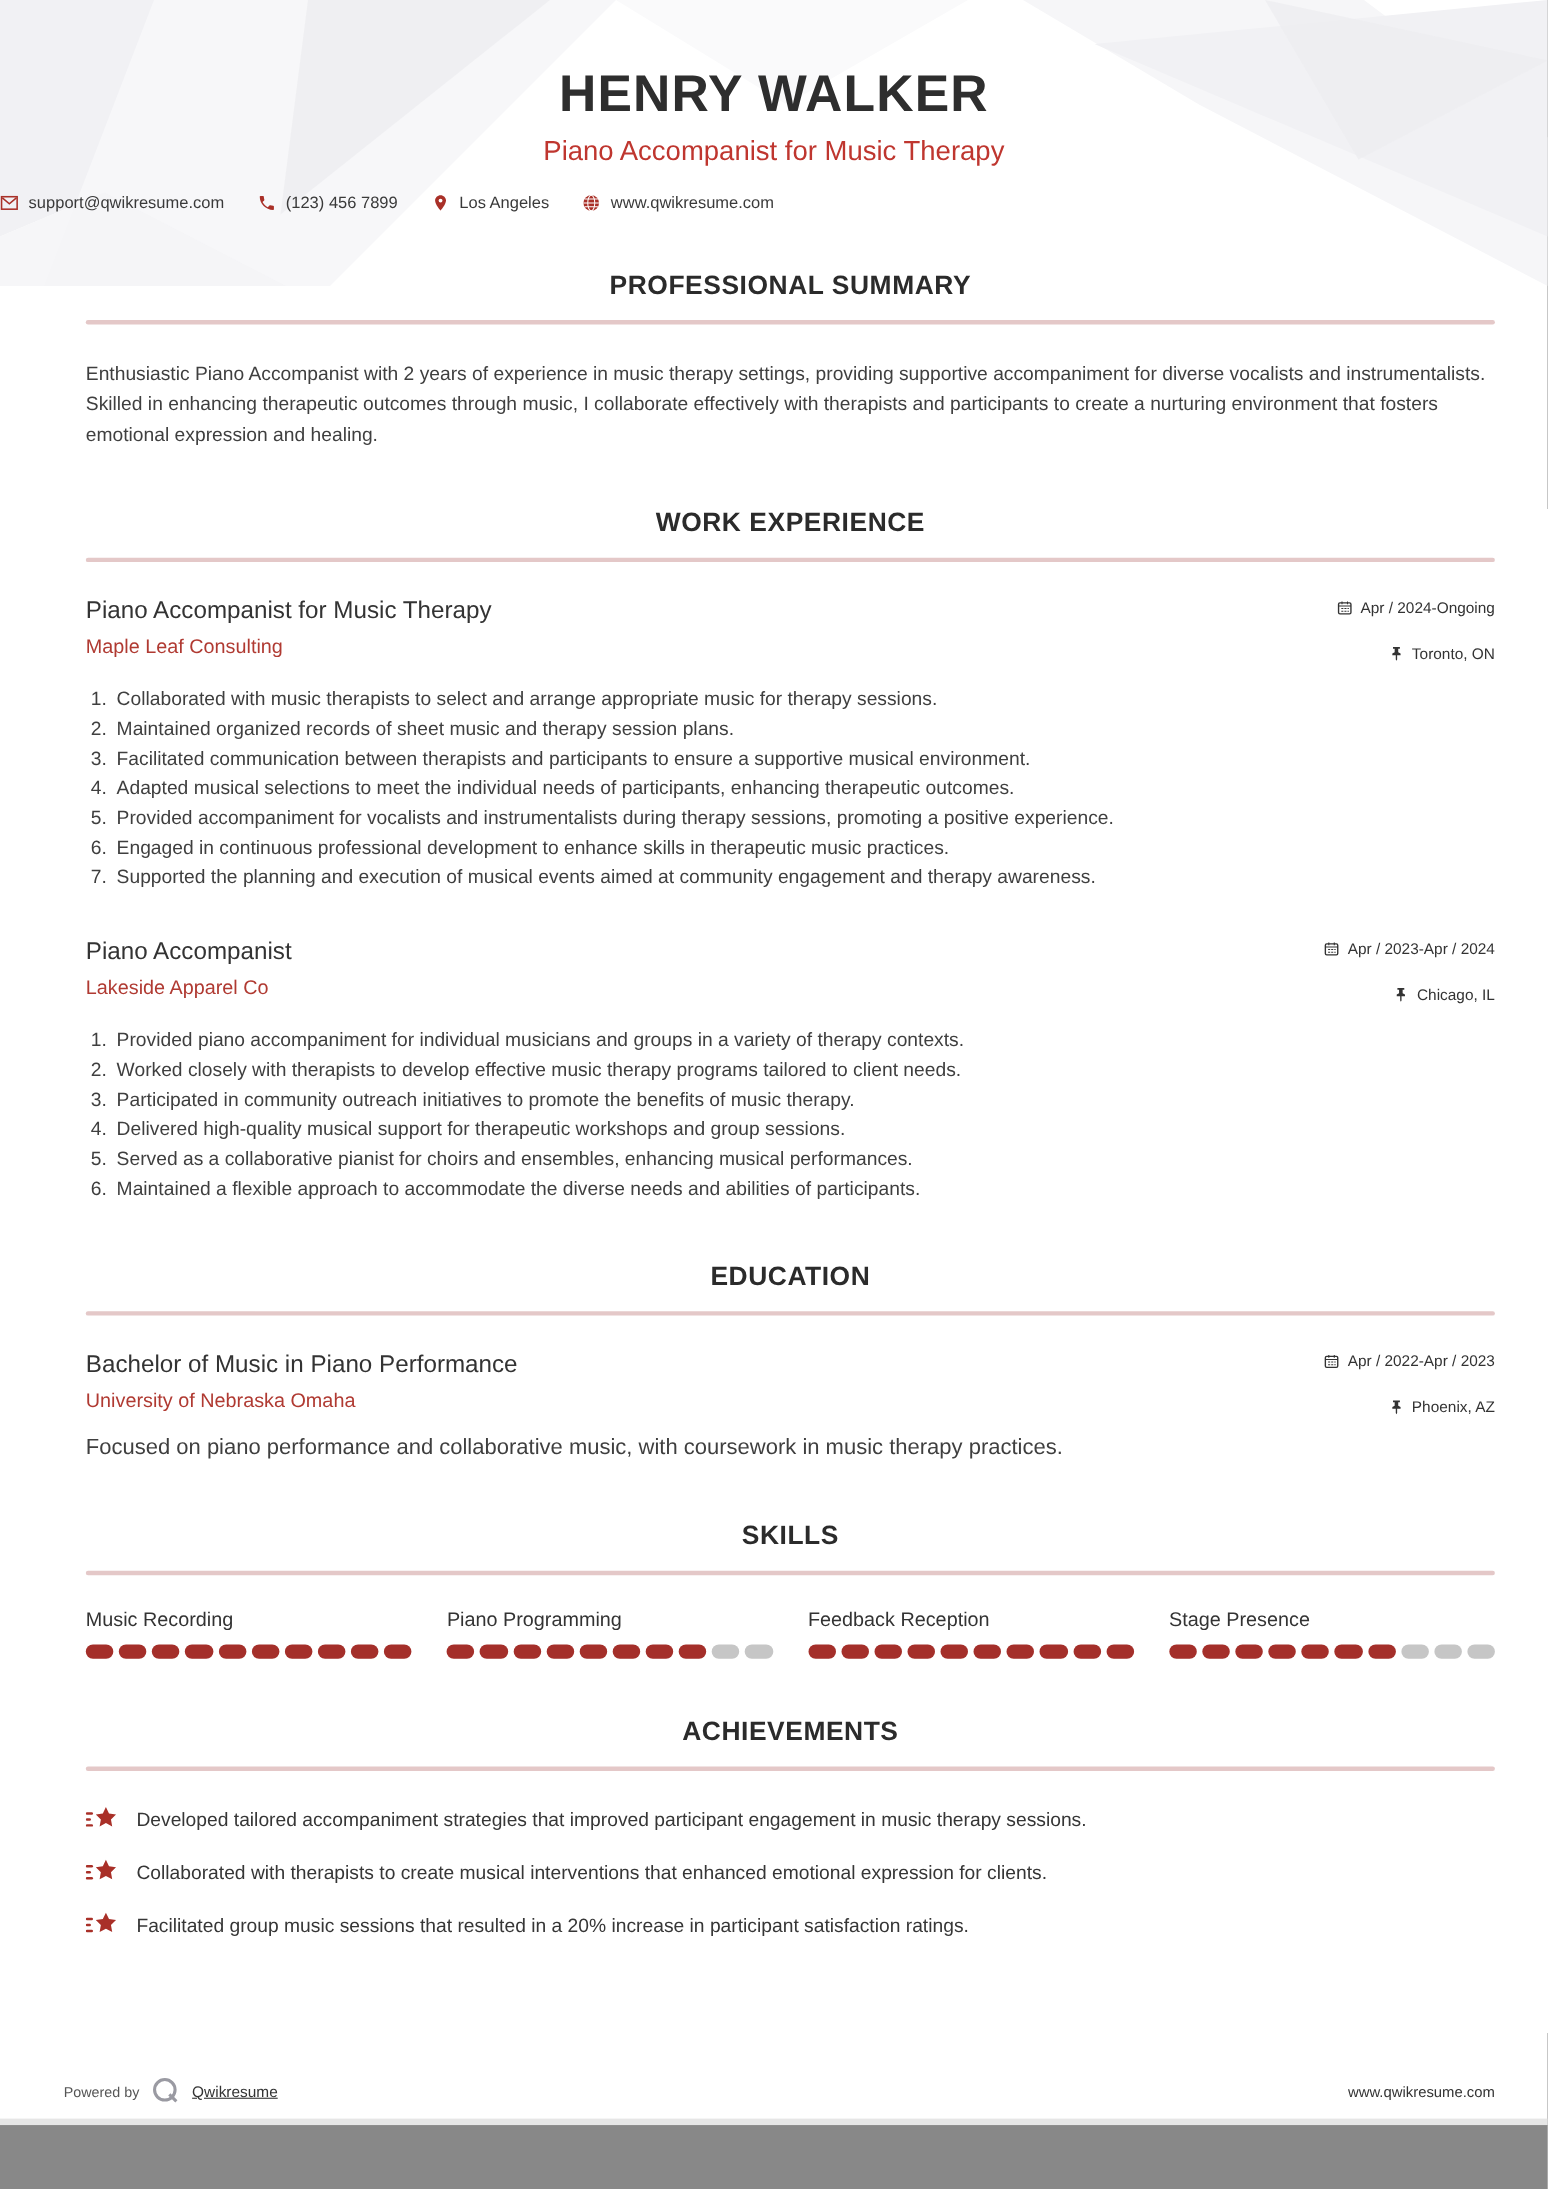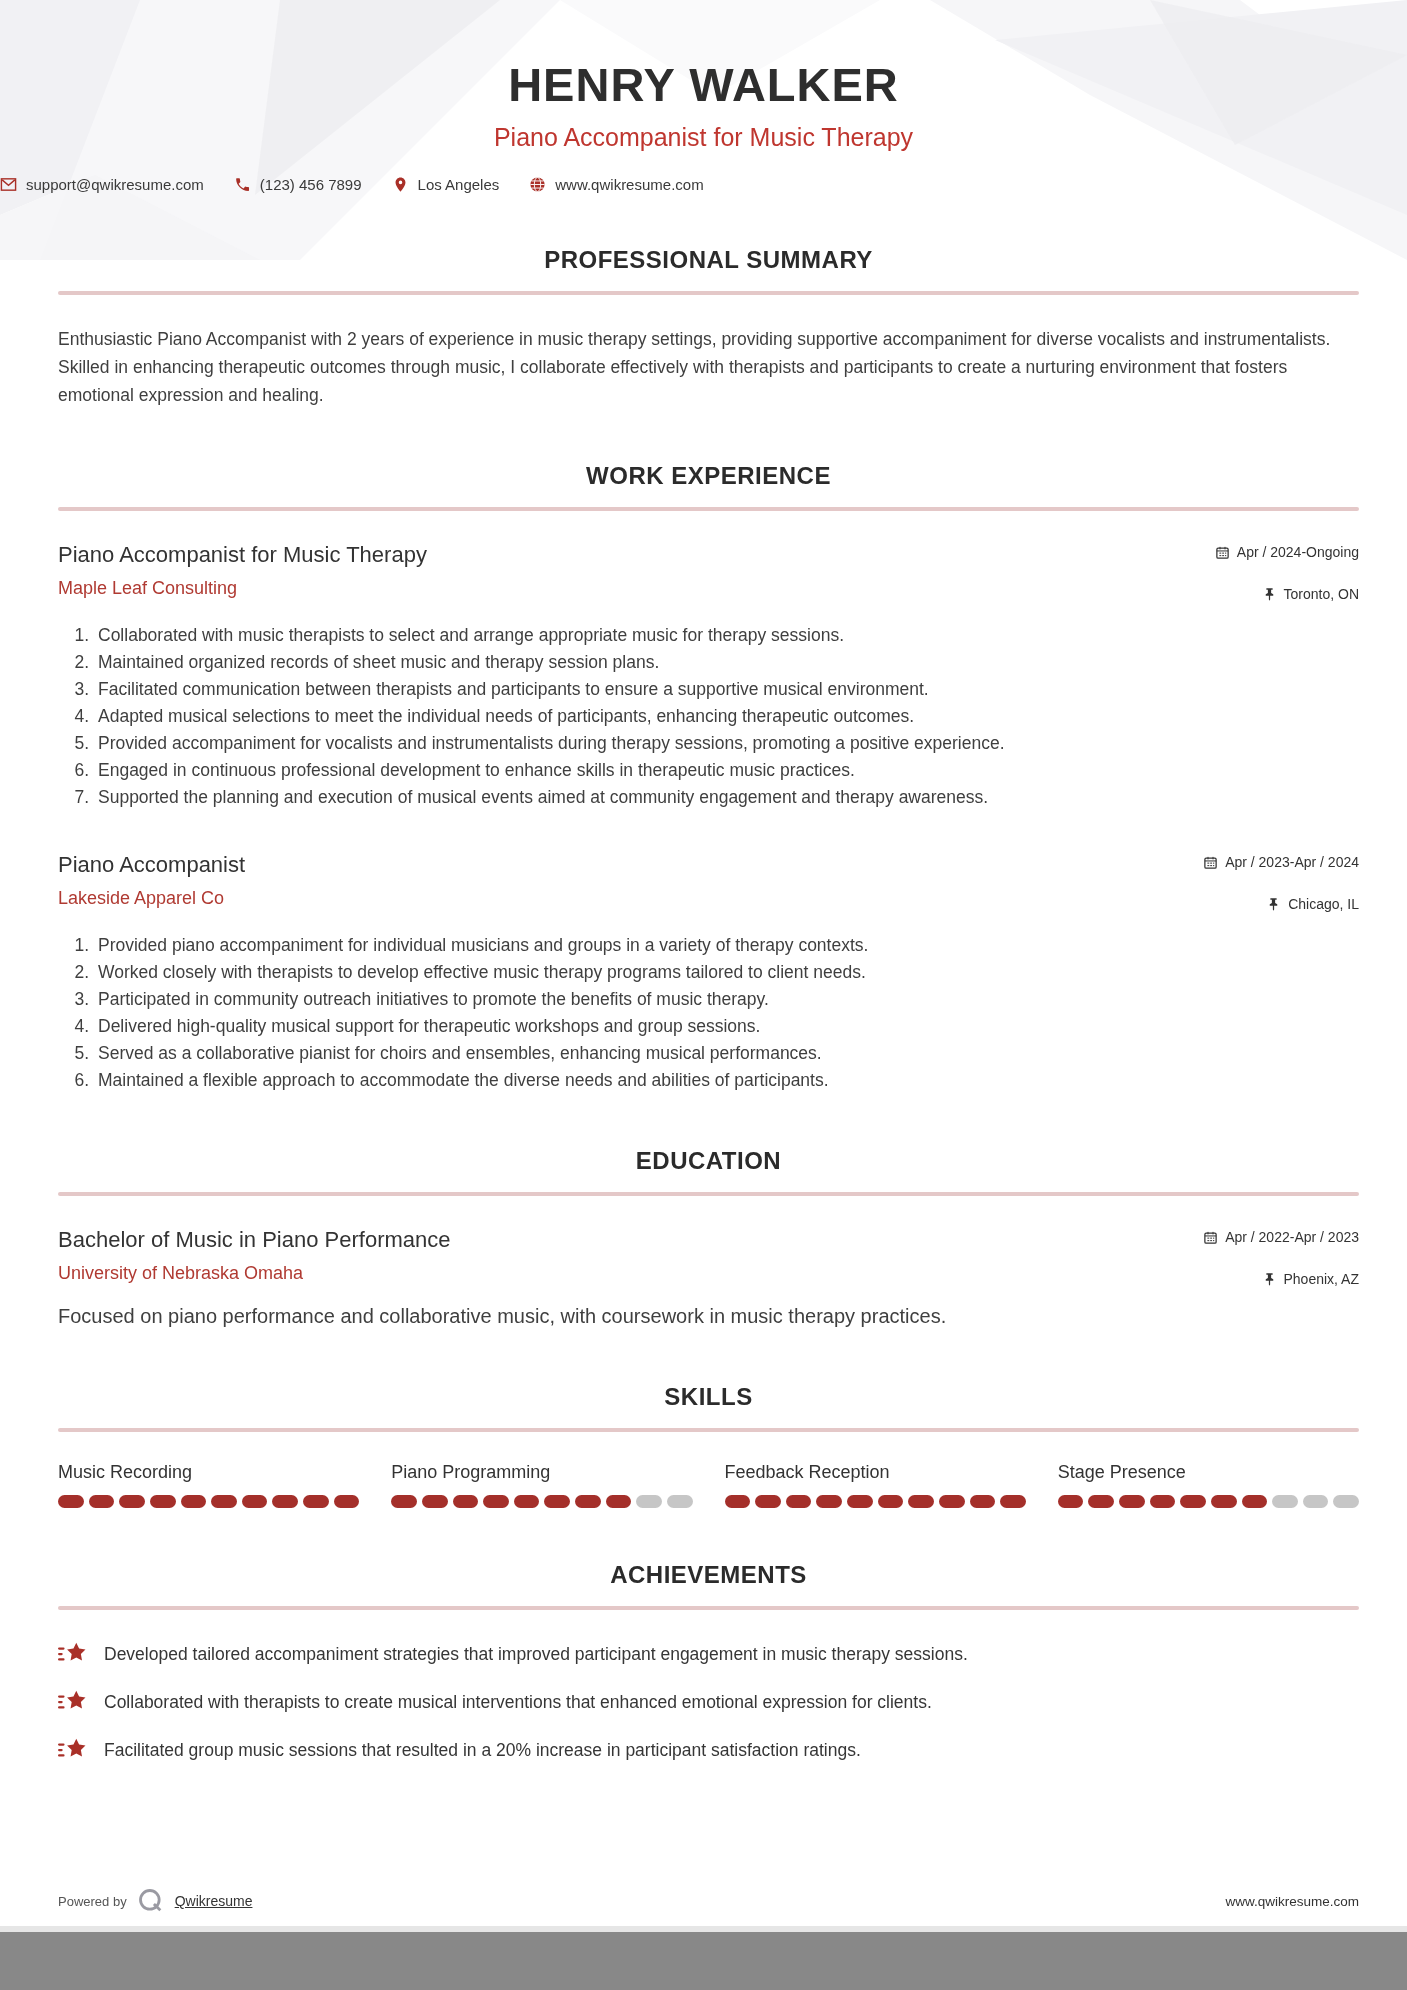--- a/index.html
+++ b/index.html
@@ -25,34 +25,34 @@
     overflow:hidden;
   }
   .header-bg{position:absolute;top:0;left:0;width:100%;height:260px;z-index:0;}
   .page-bottom-strip{position:absolute;left:0;right:0;bottom:0;height:6px;background:#e6e6e6;}
   header.hero{position:relative;z-index:1;text-align:center;padding-top:58px;}
   .name{font-size:47px;font-weight:800;letter-spacing:1px;color:#2e2e2e;line-height:1.15;}
   .candidate-title{margin-top:10px;font-size:25px;color:var(--title-red);line-height:1.2;}
   .contact-row{margin-top:24px;display:flex;align-items:center;gap:30px;font-size:15px;color:#3a3a3a;}
   .contact-item{display:flex;align-items:center;gap:9px;}
   .cicon{width:17px;height:17px;display:inline-block;flex:0 0 auto;}
-  .content{position:relative;z-index:1;padding:0 48px 0 58px;}
+  .content{position:relative;z-index:1;padding:0 48px 0 78px;}
   .section-head{margin-top:52px;text-align:center;font-size:24px;font-weight:700;color:var(--ink);letter-spacing:.5px;line-height:1.25;}
   .divider{height:4px;background:var(--divider);margin-top:16px;border-radius:2px;}
   .summary-text{margin-top:30px;font-size:17.5px;line-height:28px;color:var(--body);}
   .job{margin-top:30px;}
   .job.second{margin-top:40px;}
   .job-head{display:flex;justify-content:space-between;align-items:flex-start;}
   .job-title{font-size:22px;color:#333;line-height:1.25;}
   .company{margin-top:9px;font-size:18px;color:var(--company-red);}
   .meta{display:flex;flex-direction:column;align-items:flex-end;gap:26px;font-size:14px;color:#333;padding-top:3px;}
   .meta-row{display:flex;align-items:center;gap:7px;white-space:nowrap;}
   .micon{width:15px;height:15px;display:inline-block;}
   ol.duties{margin-top:20px;list-style:decimal;padding-left:24px;font-size:17.5px;line-height:27px;color:var(--body);}
-  ol.duties li{padding-left:4px;margin-left:12px;}
+  ol.duties li{padding-left:4px;}
   .edu-desc{margin-top:16px;font-size:20px;line-height:27px;color:var(--body);}
   .skills-grid{margin-top:30px;display:grid;grid-template-columns:repeat(4,1fr);gap:32px;}
   .skill-name{font-size:18px;color:#333;}
   .skill-bar{display:flex;gap:5px;margin-top:12px;}
   .seg{flex:1;height:13px;border-radius:7px;}
   .seg.on{background:var(--bar-red);}
   .seg.off{background:var(--bar-gray);}
   .ach-list{margin-top:30px;}
   .ach-item{display:flex;align-items:center;gap:16px;margin-bottom:20px;}
   .ach-icon{width:30px;height:28px;flex:0 0 auto;}

